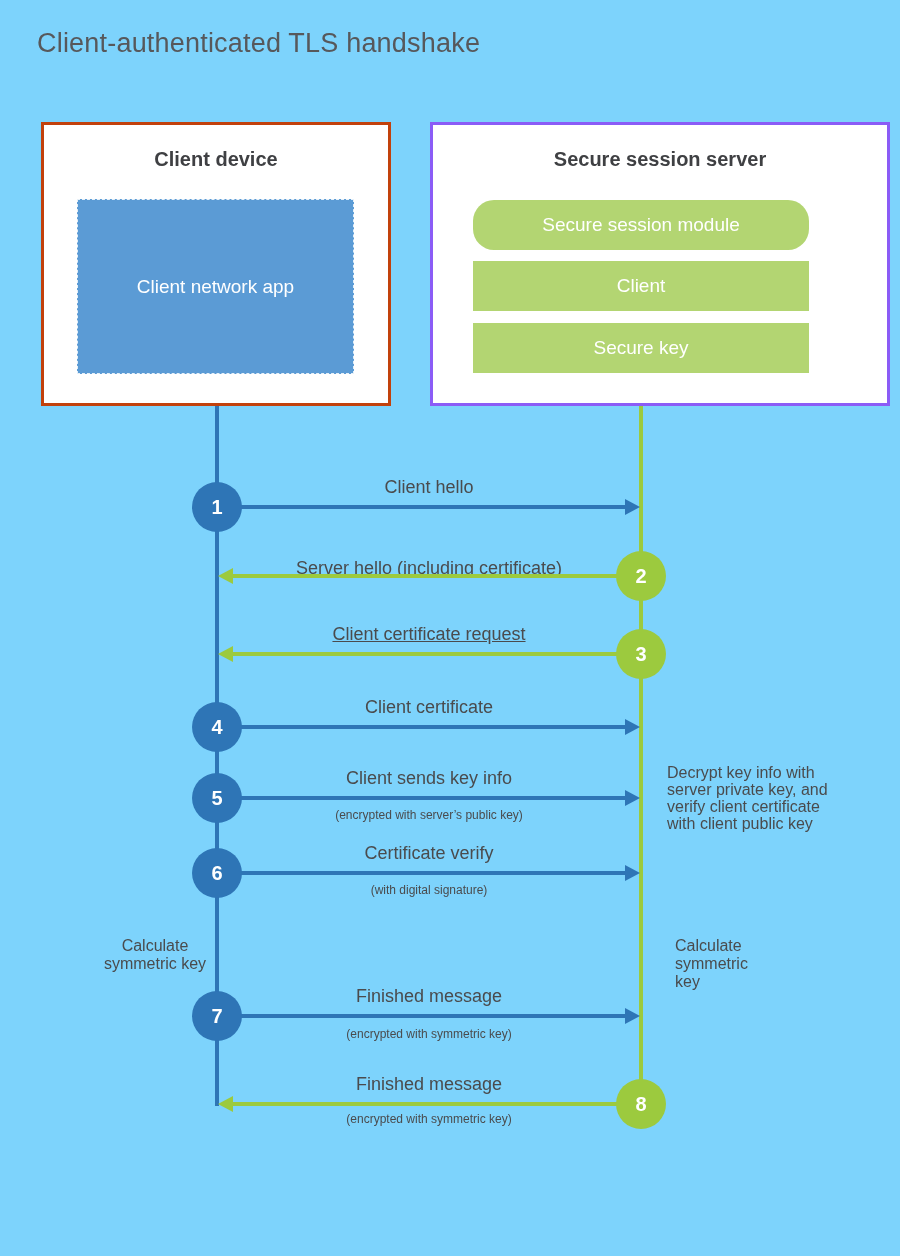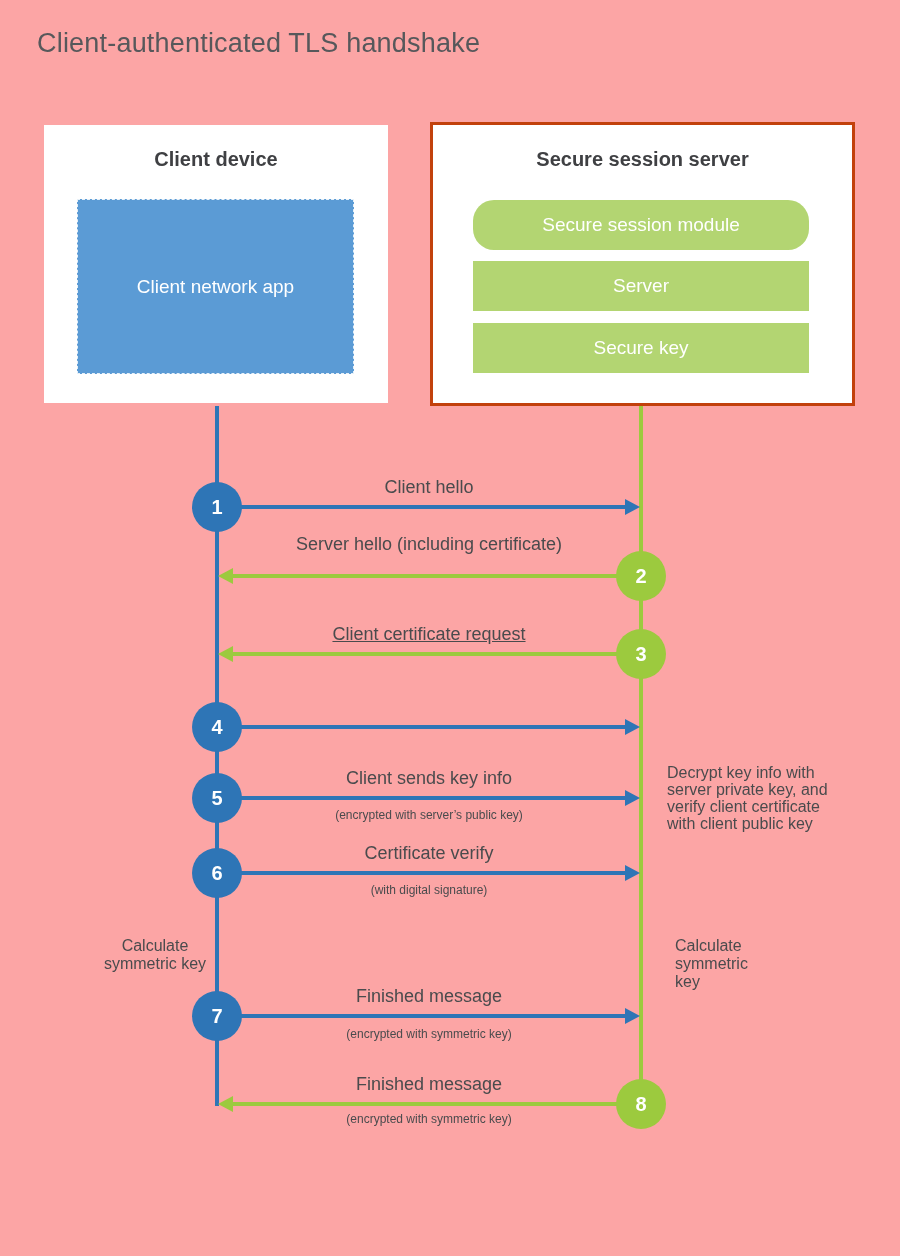--- a/index.html
+++ b/index.html
@@ -1,27 +1,27 @@
 <!DOCTYPE html>
 <html><head>
 <meta charset="utf-8">
 <style>
   html,body{margin:0;padding:0;background:#ffffff;}
   .canvas{
-    position:relative;width:900px;height:1256px;background:#fca5a5;overflow:hidden;
+    position:relative;width:900px;height:1256px;background:#7dd3fc;overflow:hidden;
     font-family:"Liberation Sans","DejaVu Sans",sans-serif;
   }
   .title{
     position:absolute;left:37px;top:28px;margin:0;
     font-size:27px;font-weight:300;color:#57585B;letter-spacing:.2px;
   }
   
   .actor-box{position:absolute;top:122px;height:278px;background:#fff;box-sizing:content-box;}
-  .actor-box.blue{left:41px;width:344px;border:3px solid #fca5a5;}
-  .actor-box.green{left:430px;width:419px;border:3px solid #c2410c;}
+  .actor-box.blue{left:41px;width:344px;border:3px solid #c2410c;}
+  .actor-box.green{left:430px;width:419px;border:3px solid #8b5cf6;padding-left:35px;}
   .box-title{
     position:absolute;left:0;top:23px;width:100%;text-align:center;
     font-size:20px;font-weight:bold;color:#3F4043;
   }
   .inner-rect{
     position:absolute;left:33px;top:74px;width:277px;height:175px;
     background:#5B9BD5;border:1px dashed rgba(255,255,255,.85);box-sizing:border-box;
     display:flex;align-items:center;justify-content:center;text-align:center;
     color:#fff;font-size:19px;line-height:28px;padding:0 50px;
   }
@@ -71,48 +71,49 @@
   <h1 class="title">Client-authenticated TLS handshake</h1>
 
   <div class="actor-box blue">
     <div class="box-title">Client device</div>
     <div class="inner-rect">Client network app</div>
   </div>
 
   <div class="actor-box green">
     <div class="box-title">Secure session server</div>
     <div class="module-bar" style="top:75px;border-radius:21px;">Secure session module</div>
-    <div class="module-bar" style="top:136px;">Server</div>
+    <div class="module-bar" style="top:136px;">Client</div>
     <div class="module-bar" style="top:198px;">Secure key</div>
   </div>
 
   <div class="vline blue"></div>
   <div class="vline green"></div>
 
   <div class="msg" style="top:477px;">Client hello</div>
   <div class="arrow right" style="left:217px;top:499px;">
       <div class="shaft"></div>
       <div class="head"></div>
     </div>
   <div class="circle blue" style="left:192px;top:482px;">1</div>
 
-  <div class="msg" style="top:534px;">Server hello (including certificate)</div>
+  <div class="msg" style="top:558px;">Server hello (including certificate)</div>
   <div class="arrow left" style="left:218px;top:568px;">
       <div class="shaft"></div>
       <div class="head"></div>
     </div>
   <div class="circle green" style="left:616px;top:551px;">2</div>
 
   <div class="msg" style="top:624px;text-decoration:underline;">Client certificate request</div>
   <div class="arrow left" style="left:218px;top:646px;">
       <div class="shaft"></div>
       <div class="head"></div>
     </div>
   <div class="circle green" style="left:616px;top:629px;">3</div>
 
+  <div class="msg" style="top:697px;">Client certificate</div>
   <div class="arrow right" style="left:217px;top:719px;">
       <div class="shaft"></div>
       <div class="head"></div>
     </div>
   <div class="circle blue" style="left:192px;top:702px;">4</div>
 
   <div class="msg" style="top:768px;">Client sends key info</div>
   <div class="arrow right" style="left:217px;top:790px;">
       <div class="shaft"></div>
       <div class="head"></div>

